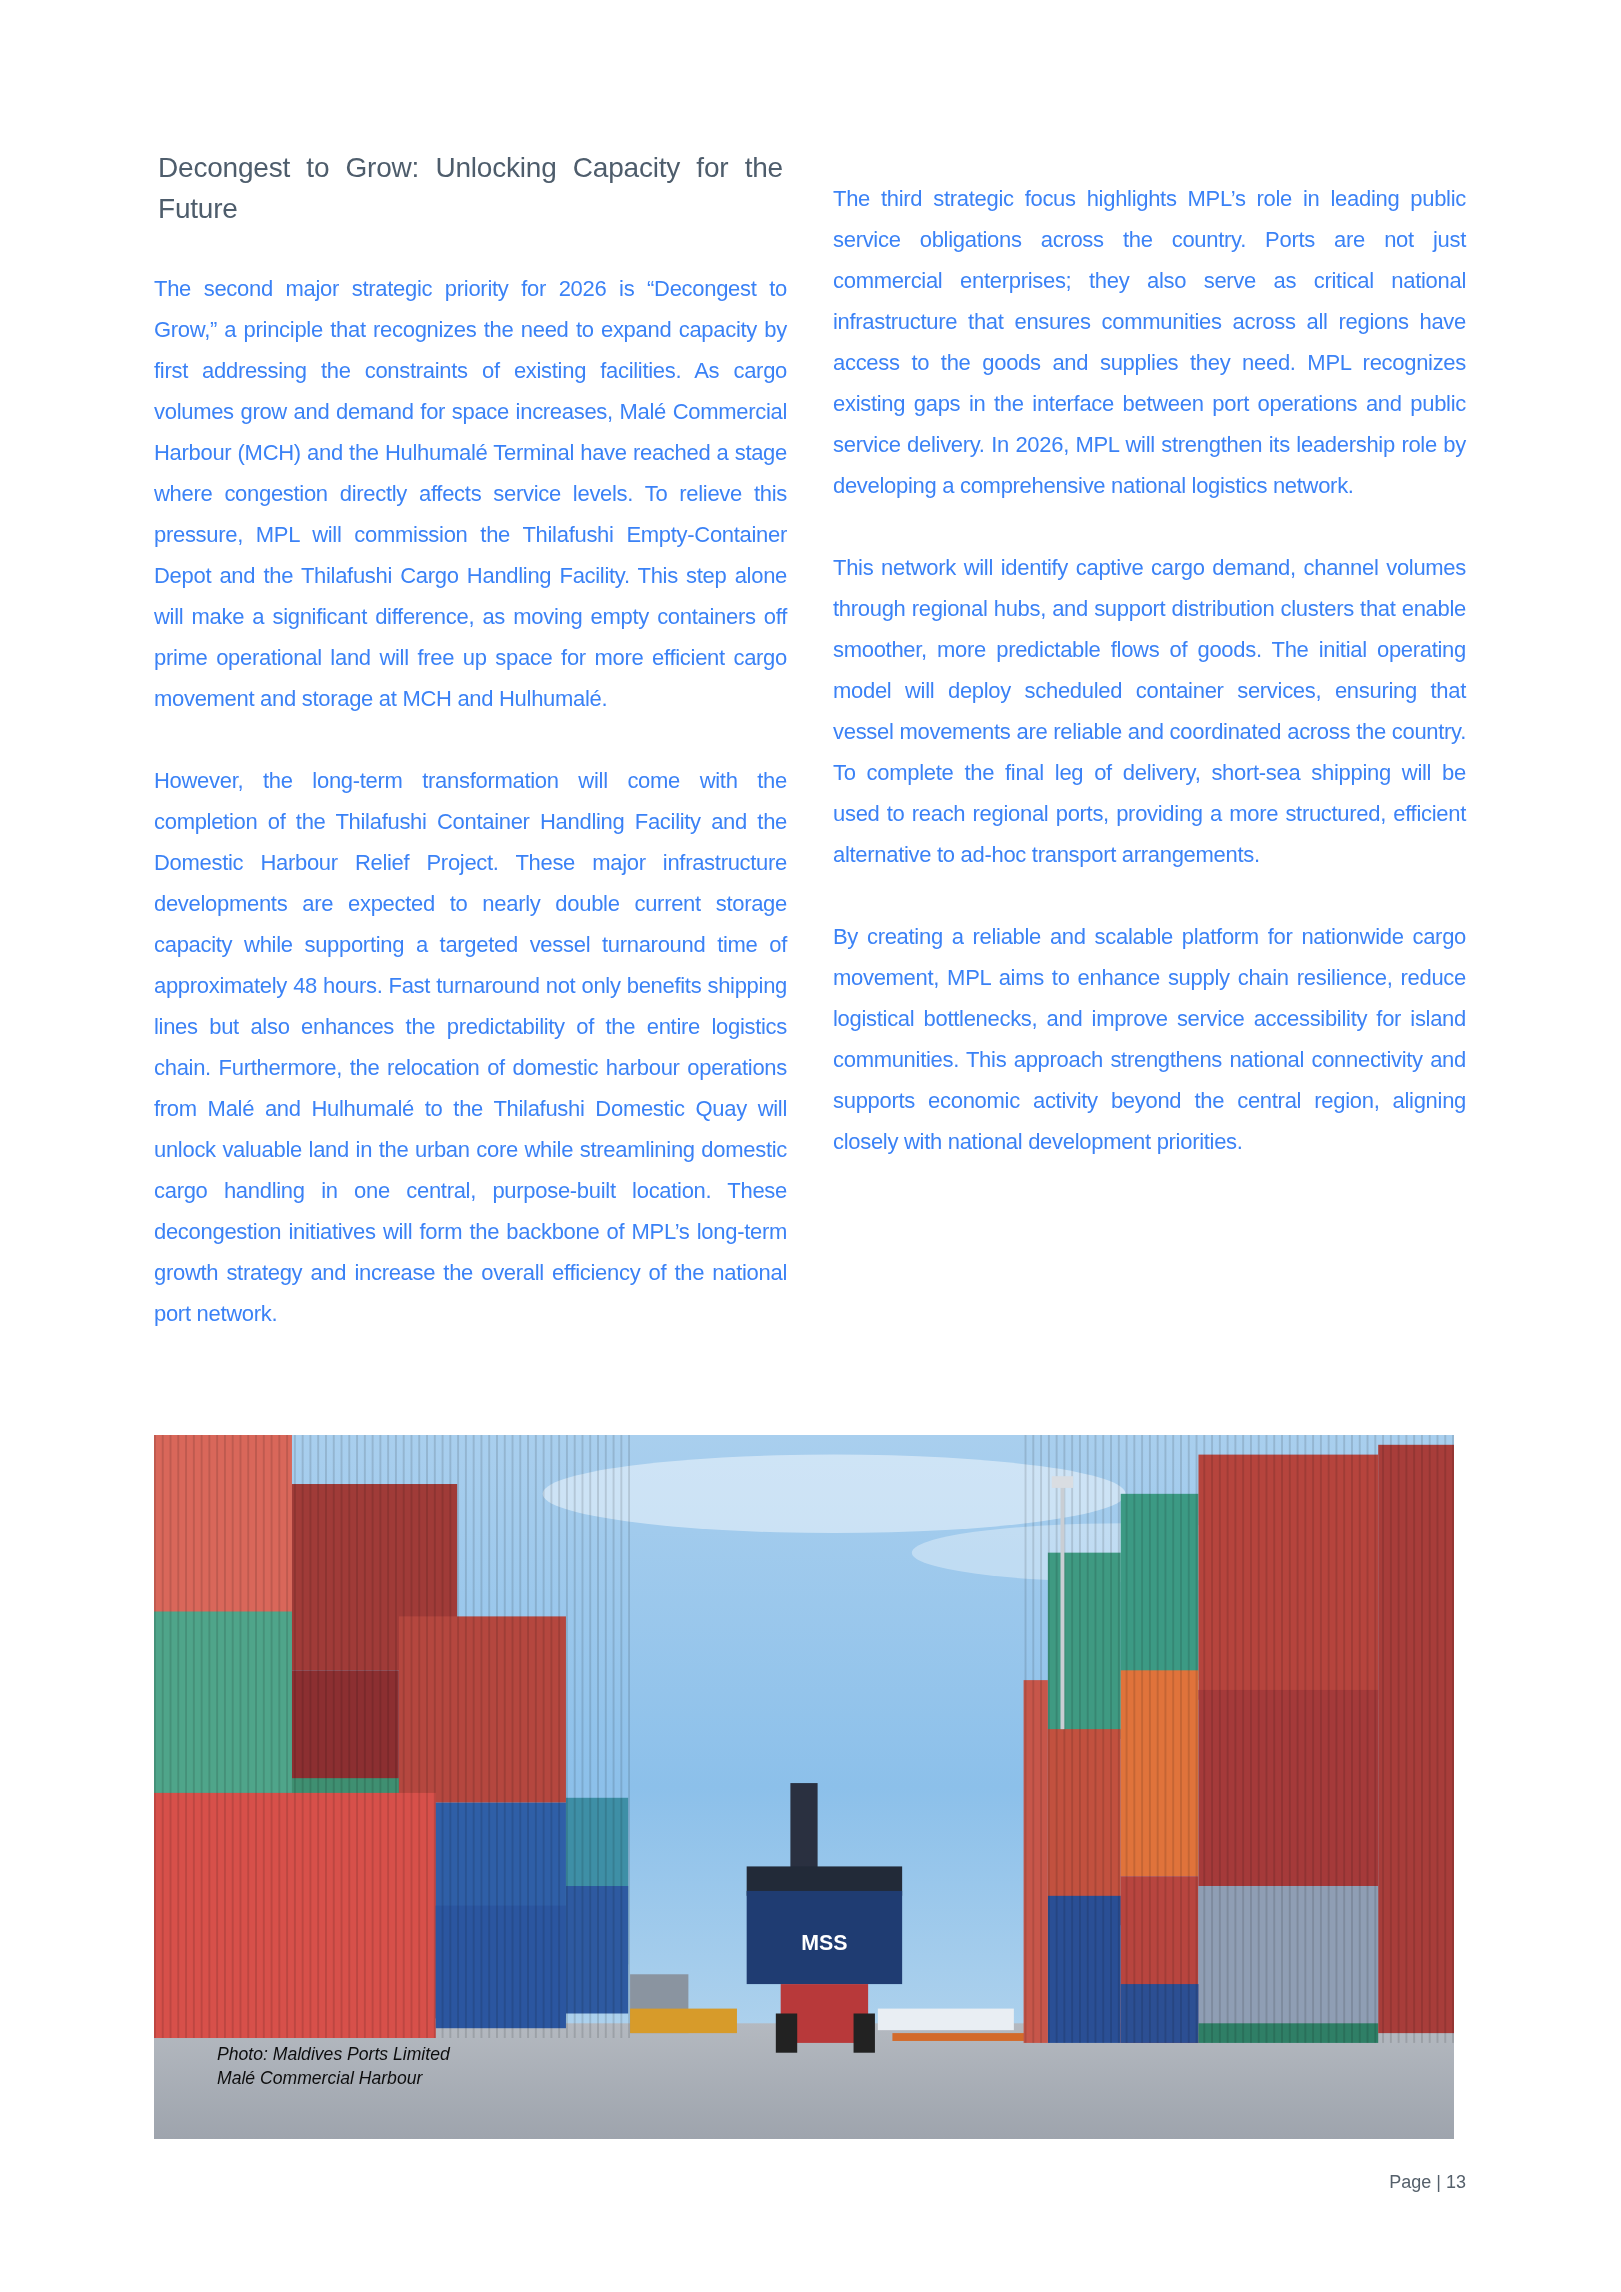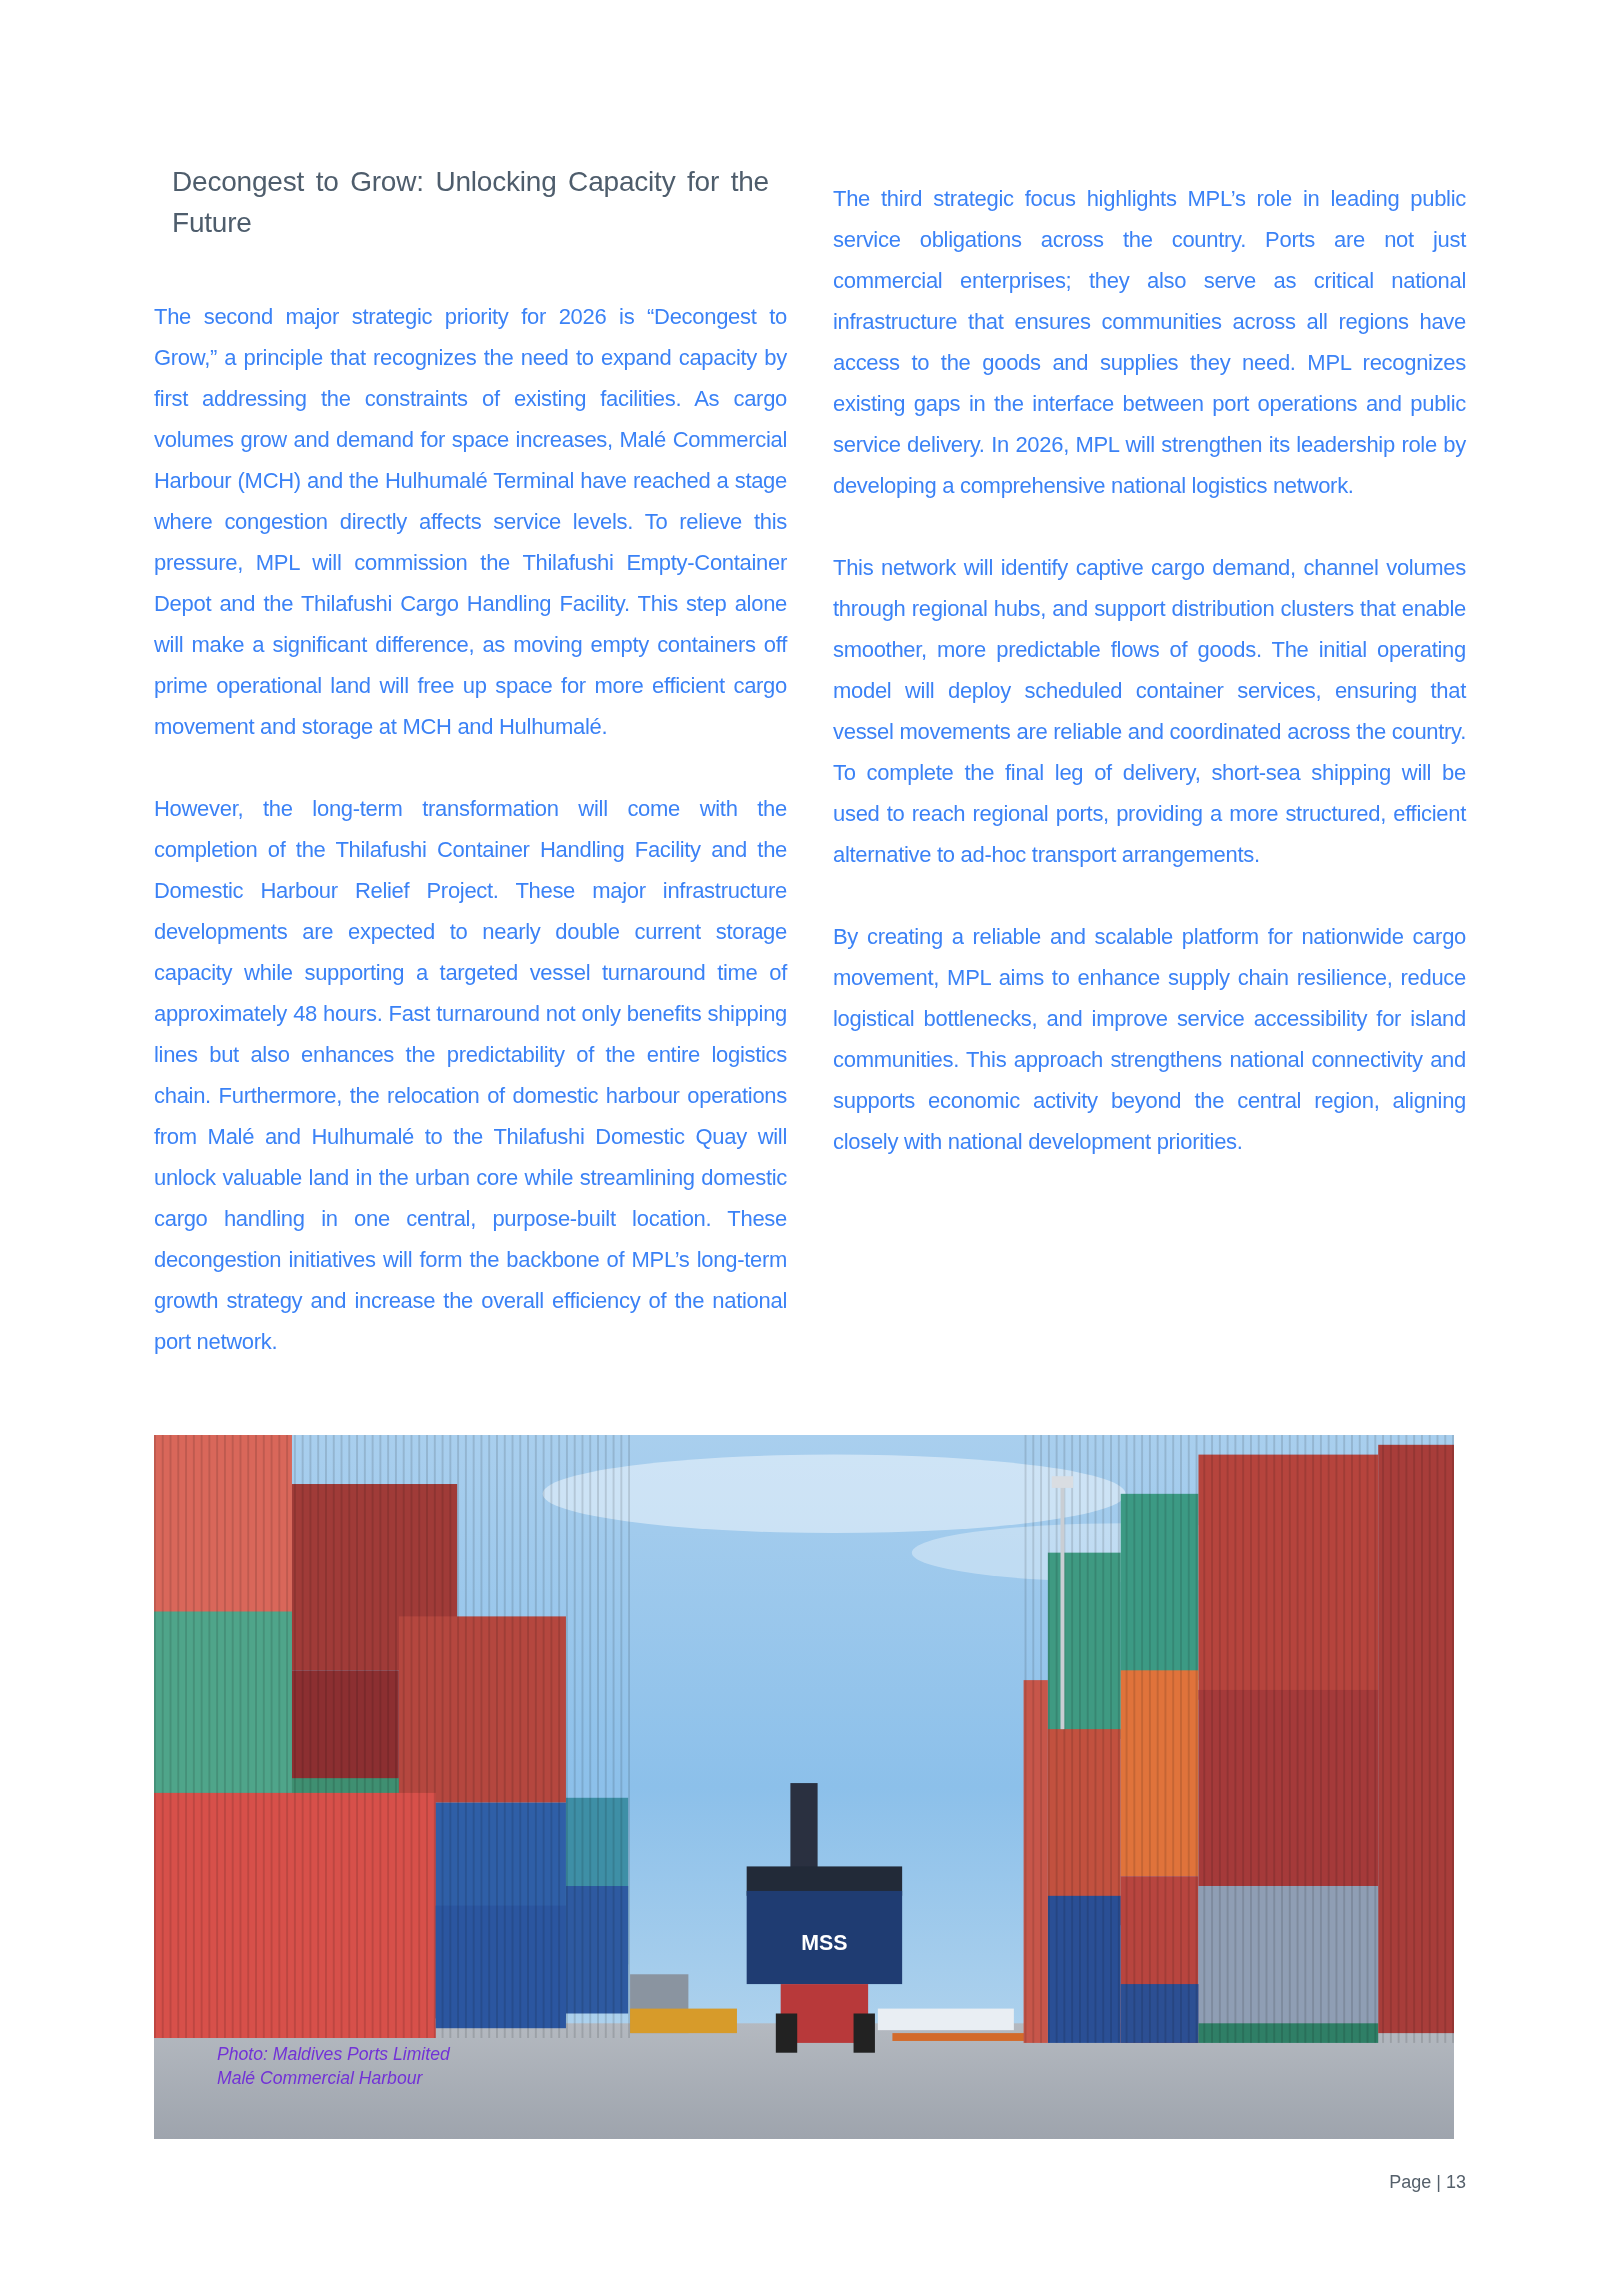--- a/index.html
+++ b/index.html
@@ -6,39 +6,39 @@
   body {
     width: 1621px; height: 2293px; position: relative; overflow: hidden;
     font-family: "Liberation Sans", "DejaVu Sans", sans-serif;
   }
   .col {
     position: absolute; top: 143px; width: 633px;
   }
   .col-left { left: 154px; }
   .col-right { left: 833px; }
   .heading {
-    margin: 18px; color: #4e5d6c; font-weight: 500;
+    margin: 4px; color: #4e5d6c; font-weight: 500;
     font-size: 28px; line-height: 41px; text-align: justify;
     text-align-last: left; letter-spacing: -0.2px;
   }
   .para {
     margin: 0; color: #3b82f6; font-weight: 300;
     font-size: 22px; line-height: 41px; text-align: justify;
     letter-spacing: -0.3px;
   }
   .gap-after-heading { height: 35px; }
   .gap-para { height: 41px; }
 
   .photo {
     position: absolute; left: 154px; top: 1435px; width: 1300px; height: 704px;
     overflow: hidden; background: #8fc3ec;
   }
   .photo svg { display: block; width: 100%; height: 100%; }
   .caption {
-    position: absolute; left: 63px; top: 608px; color: #6d28d9;
+    position: absolute; left: 63px; top: 608px; color: #000000;
     font-style: italic; font-weight: 300; font-size: 17.6px; line-height: 23.5px;
     opacity: 0.92;
   }
   .page-number {
     position: absolute; right: 155px; top: 2172px;
     font-size: 18px; color: #55606b; font-weight: 400;
   }
 </style>
 </head>
 <body>

